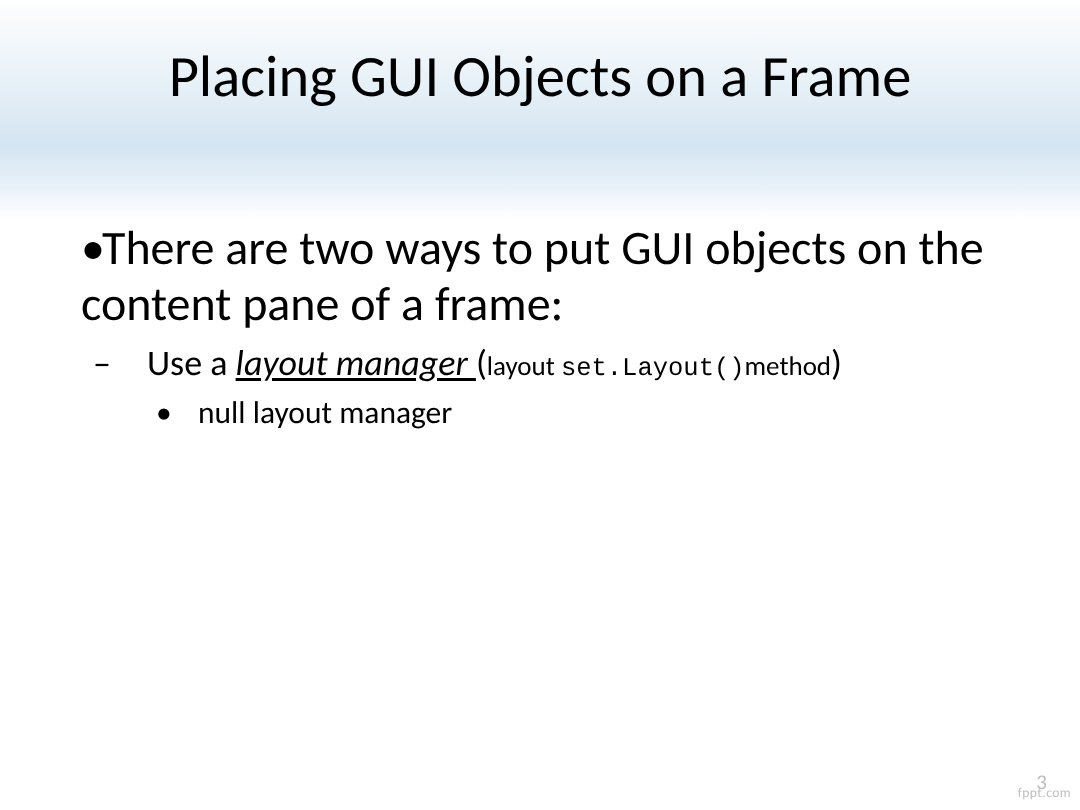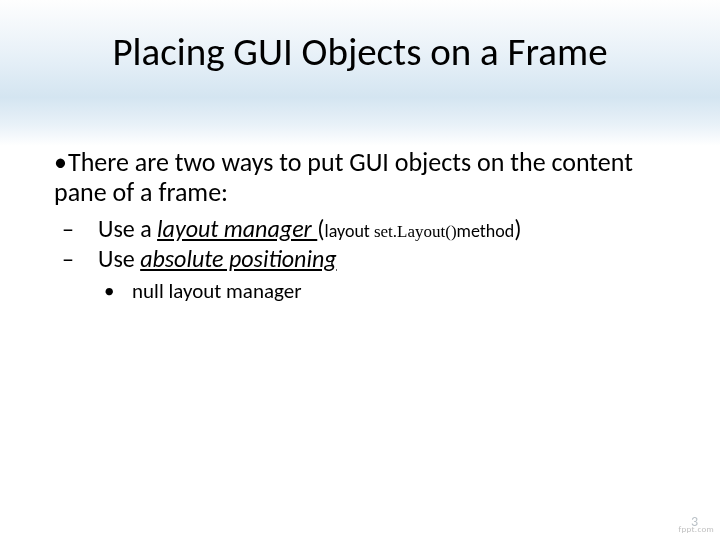--- a/index.html
+++ b/index.html
@@ -37,21 +37,21 @@
     font-family: Calibri, "Segoe UI", Arial, sans-serif;
   }
   .body {
     position: absolute;
     top: 148px;
     left: 54px;
     right: 40px;
     color: #000;
   }
   .lvl1 {
-    font-size: 26px;
+    font-size: 32px;
     line-height: 1.15;
     margin-bottom: 6px;
   }
   .lvl1 .bullet {
     display: inline-block;
     width: 14px;
   }
   .lvl2 {
     font-size: 24px;
     line-height: 1.25;
@@ -74,21 +74,21 @@
   }
   .dot3 {
     display: inline-block;
     width: 14px;
   }
   .italic {
     font-style: italic;
     text-decoration: underline;
   }
   .mono {
-    font-family: Liberation Serif, serif;
+    font-family: Liberation Mono, monospace;
     font-size: 17px;
   }
   .small {
     font-size: 18px;
   }
   .footer-center {
     position: absolute;
     bottom: 10px;
     left: 0;
     right: 0;
@@ -124,23 +124,20 @@
     <div class="lvl1">
       <span class="bullet">•</span><span>There are two ways to put GUI objects on the content pane of a frame:</span>
     </div>
 
     <div class="lvl2-wrap">
 
       <div class="lvl2">
         <span class="dash">–</span><span>Use a </span><span class="italic">layout manager </span><span>(</span><span class="small">layout </span><span class="mono">set.Layout()</span><span class="small">method</span><span>)</span>
       </div>
 
-      <div class="lvl2">
-        <span class="dash">–</span><span>Use </span><span class="italic">absolute positioning</span>
-      </div>
 
       <div class="lvl3">
         <span class="dot3">•</span><span>null layout manager</span>
       </div>
 
     </div>
 
   </div>
 
   <div class="pagenum">3</div>

